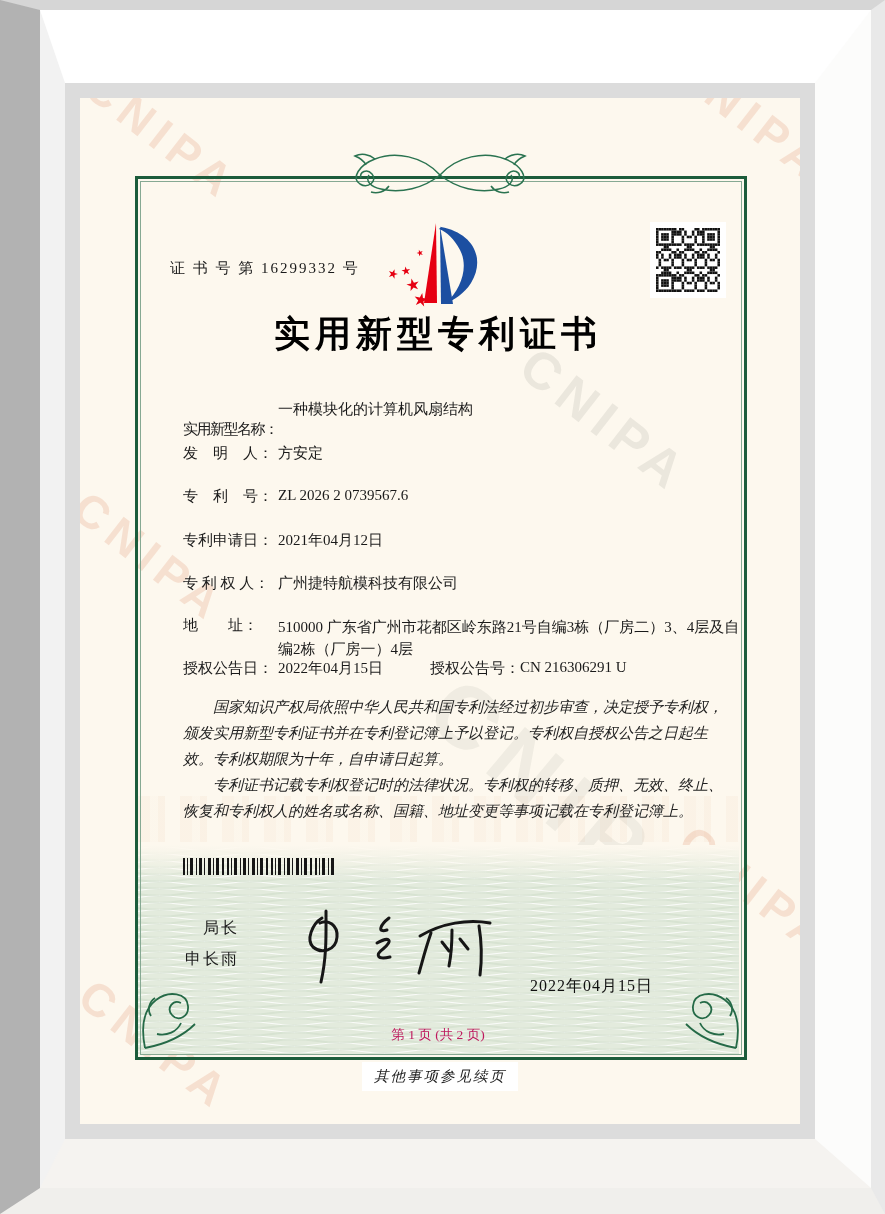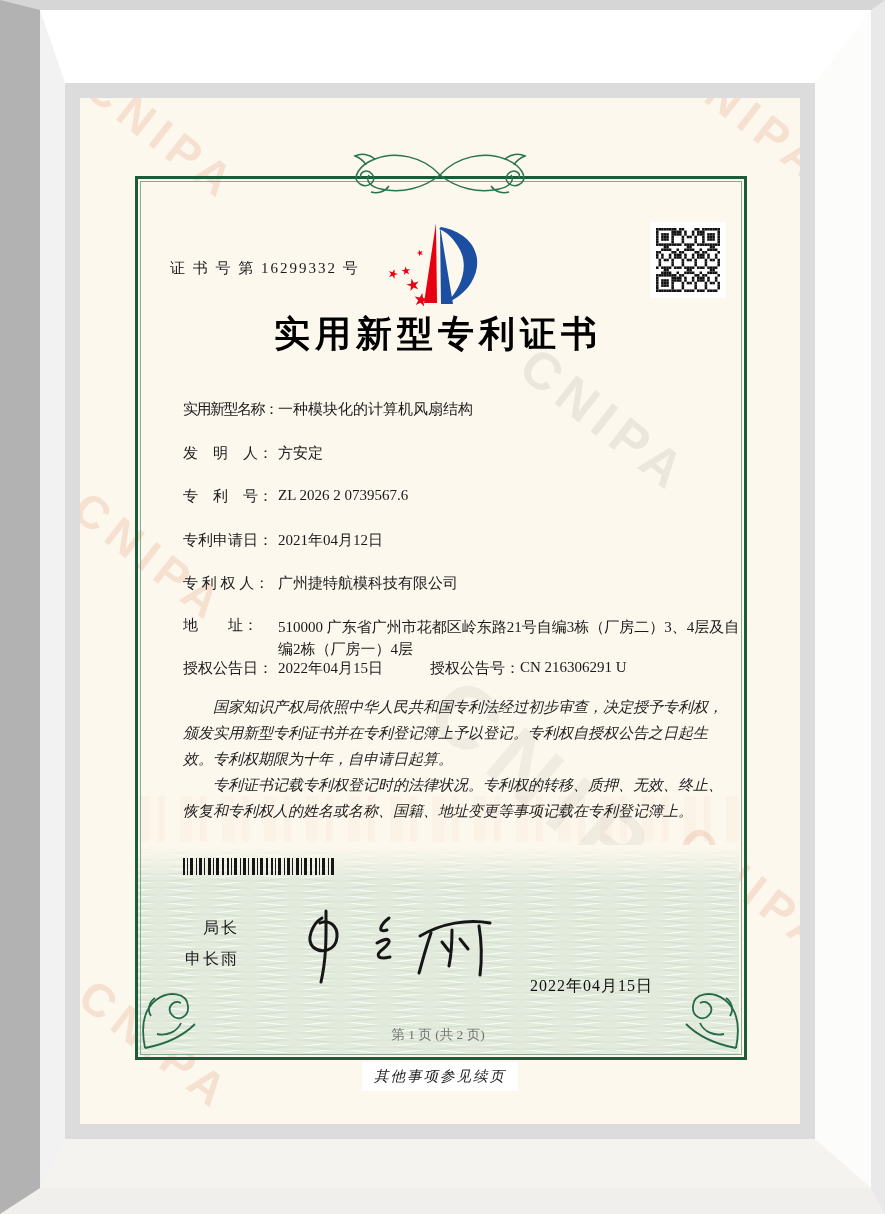--- a/index.html
+++ b/index.html
@@ -39,21 +39,21 @@
   .logo{position:absolute;left:303px;top:122px;}
   .qr-box{position:absolute;left:570px;top:124px;width:76px;height:76px;background:#fff;
           display:flex;align-items:center;justify-content:center;}
   .title{position:absolute;left:0;top:212px;width:716px;text-align:center;
          font-size:36px;font-weight:700;color:#000;letter-spacing:5px;}
 
   
   .row{position:absolute;left:103px;font-size:15px;color:#1a1a1a;}
   .row .lbl{position:absolute;left:0;top:0;white-space:nowrap;}
   .row .val{position:absolute;left:95px;top:0;white-space:nowrap;}
-  .lbl-tight{letter-spacing:-1.5px;}
+  .lbl-tight{letter-spacing:-1.5px;margin-top:20px;}
   .r1{top:302px;} .r2{top:346px;} .r3{top:389px;} .r4{top:433px;} .r5{top:476px;}
   .r6{top:518px;} .r6 .val{white-space:normal;width:462px;line-height:22px;}
   .r7{top:561px;}
   .r7 .lbl2{position:absolute;left:247px;top:0;white-space:nowrap;}
   .r7 .val2{position:absolute;left:337px;top:0;white-space:nowrap;}
 
   
   .paras{position:absolute;left:103px;top:596px;width:546px;font-size:15px;color:#222;
          font-style:italic;line-height:26px;}
   .paras p{margin:0;text-indent:2em;}
@@ -72,21 +72,21 @@
     #161616 21px 22px,transparent 22px 25px,#161616 25px 28px,transparent 28px 30px,
     #161616 30px 31px,transparent 31px 33px,#161616 33px 36px,transparent 36px 39px,
     #161616 39px 41px,transparent 41px 44px);}
   .signer-title{position:absolute;left:123px;top:820px;font-size:16px;color:#1a1a1a;
     font-family:"Liberation Sans","DejaVu Sans",sans-serif;letter-spacing:2px;}
   .signer-name{position:absolute;left:105px;top:851px;font-size:16px;color:#1a1a1a;
     font-family:"Liberation Sans","DejaVu Sans",sans-serif;letter-spacing:2px;}
   .signature{position:absolute;left:212px;top:808px;}
   .issue-date{position:absolute;left:450px;top:878px;font-size:16px;color:#111;letter-spacing:1px;}
   .page-info{position:absolute;left:55px;top:928px;width:606px;text-align:center;
-             font-size:13.5px;color:#737373;}
+             font-size:13.5px;color:#be185d;}
   .footer-note{position:absolute;left:360px;top:964px;transform:translateX(-50%);
                background:#fff;padding:5px 12px;font-size:14.5px;font-style:italic;color:#222;
                letter-spacing:2px;white-space:nowrap;}
 </style>
 </head>
 <body>
 
 <div class="bevel">
     <div class="matte">
       <div class="grayband">

